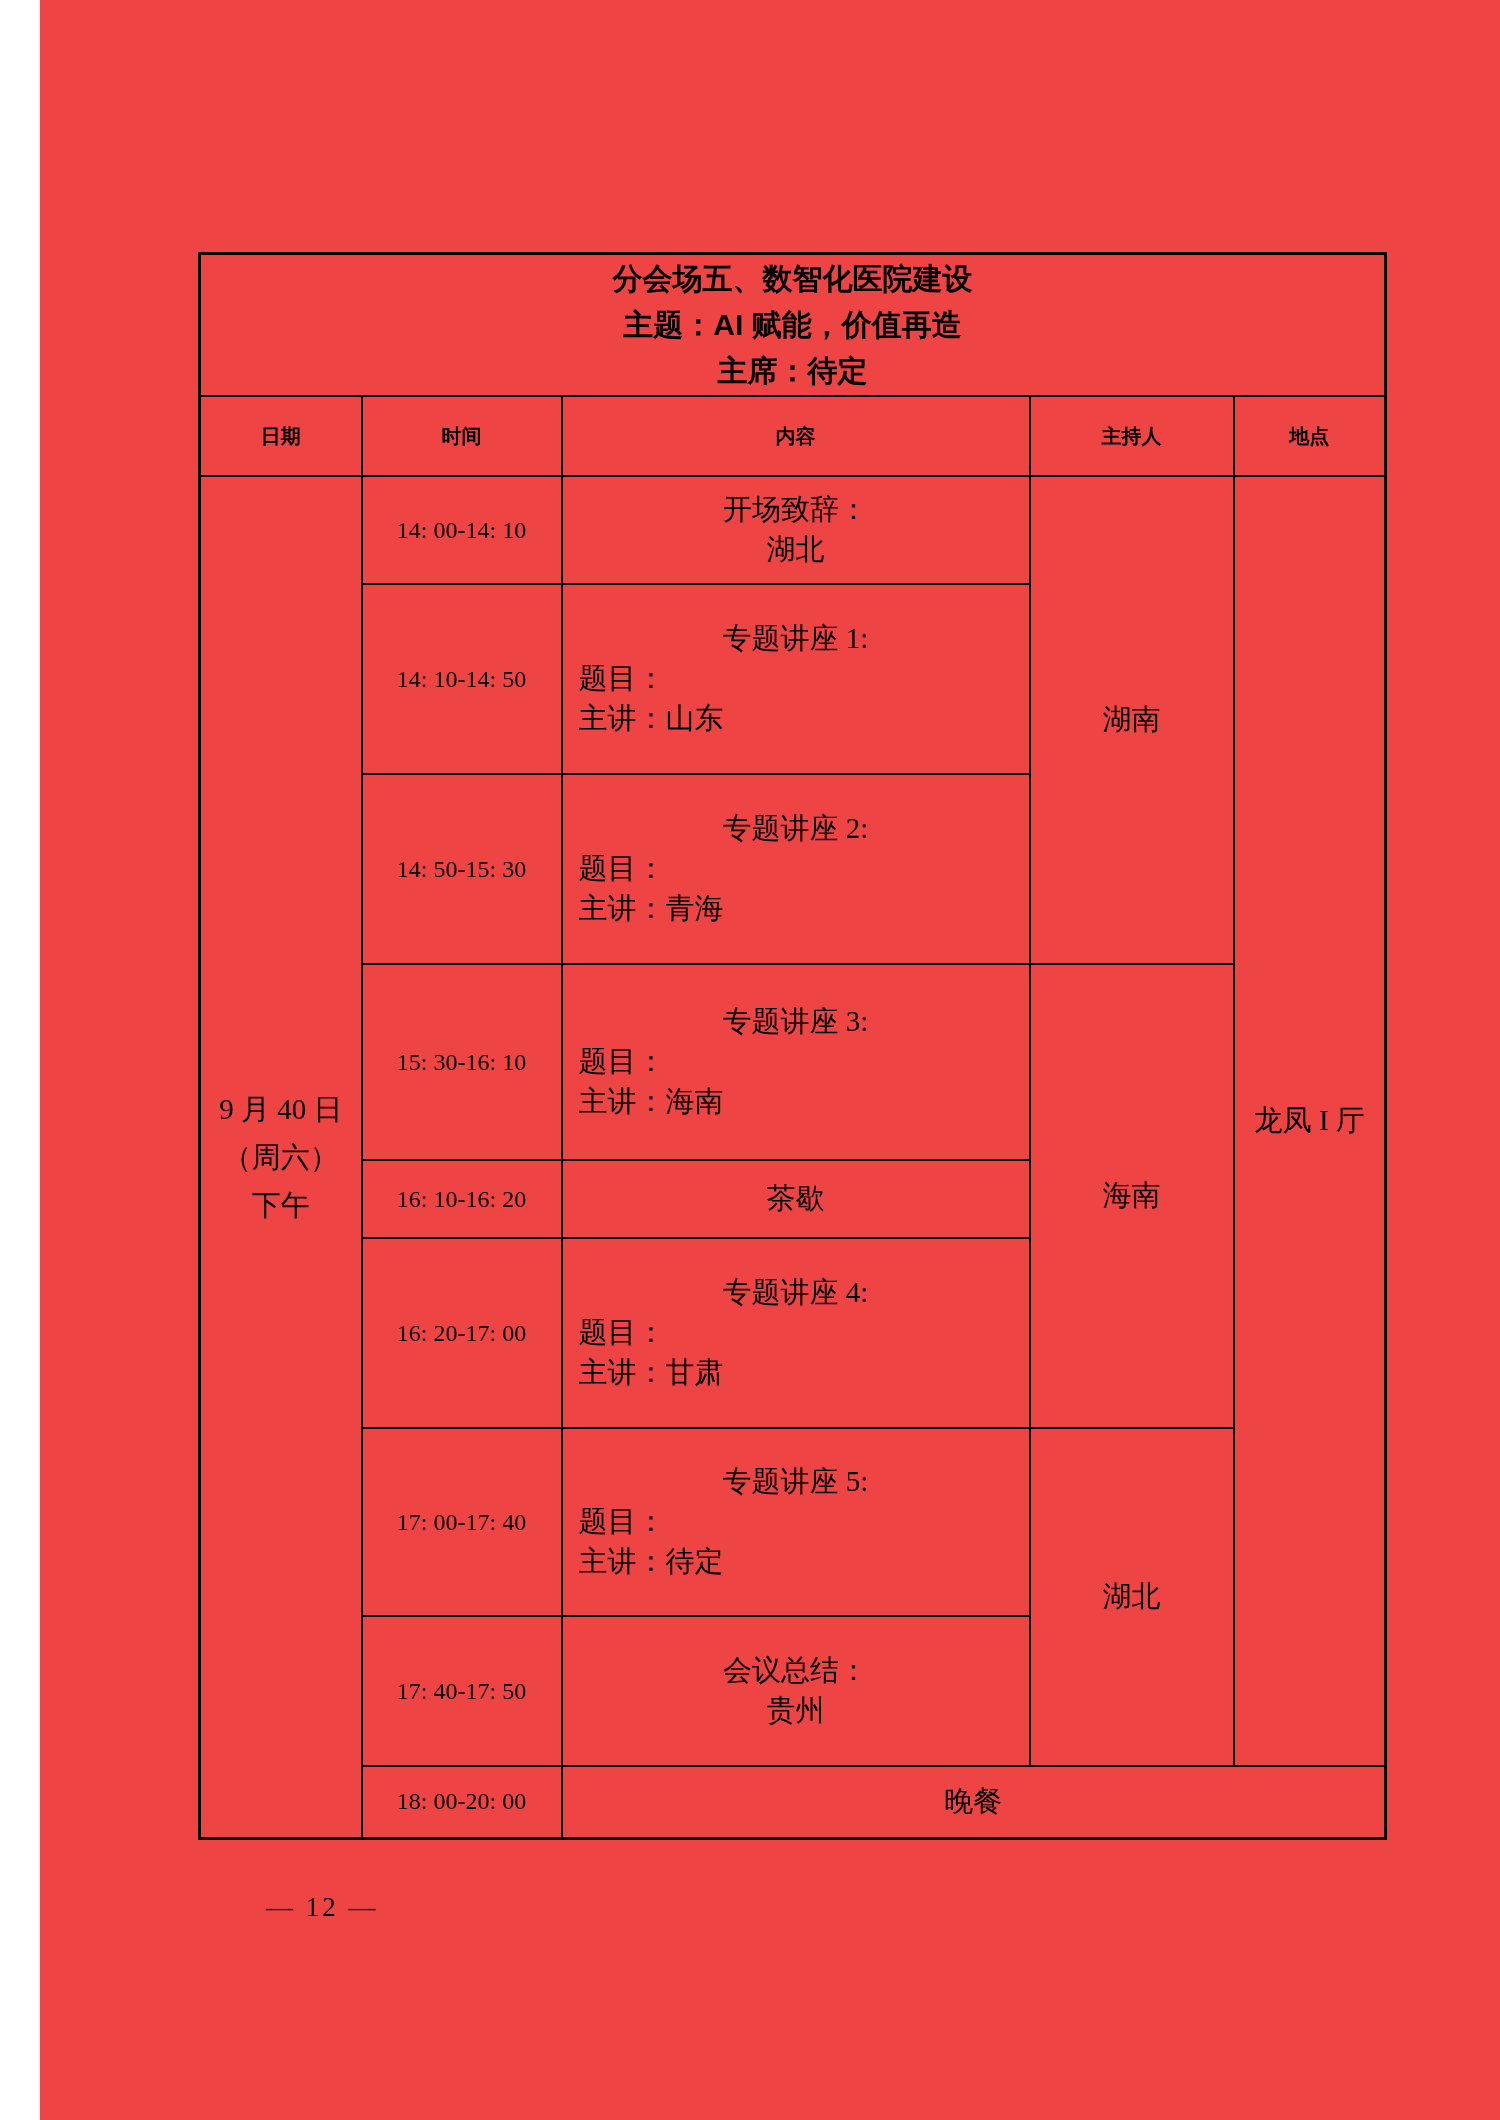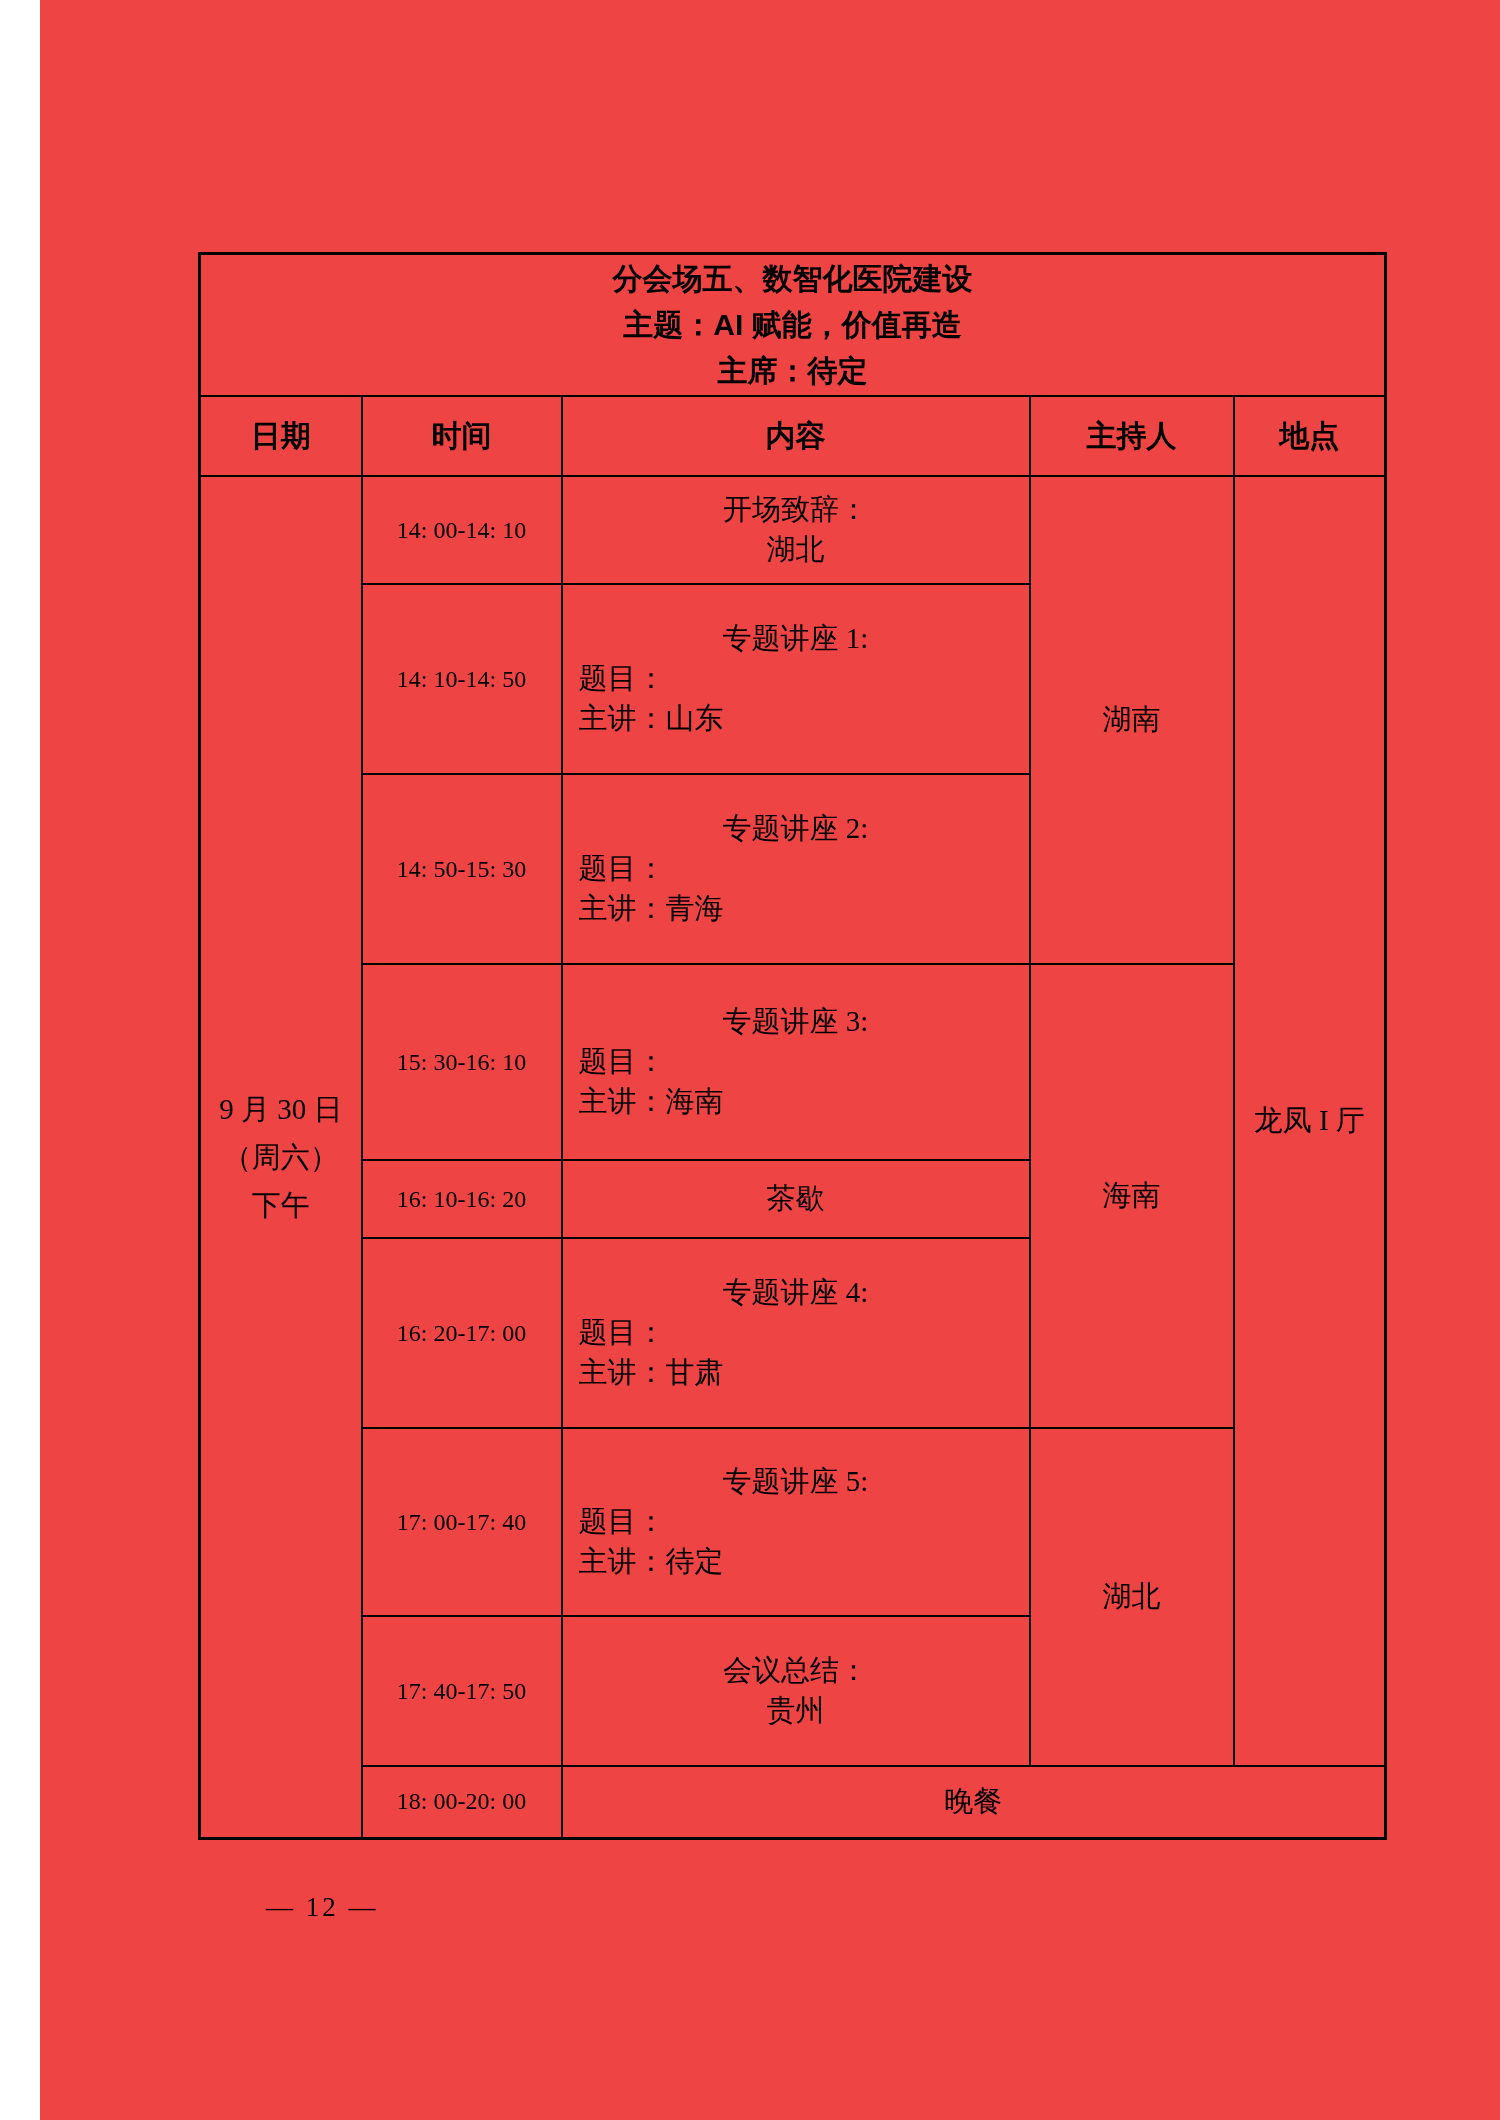--- a/index.html
+++ b/index.html
@@ -28,21 +28,21 @@
     height:140px;text-align:center;
     font-family:"Liberation Sans","DejaVu Sans",sans-serif;
     font-weight:bold;font-size:30px;
   }
   .title-cell .tline{line-height:46px;}
 
   
   .hdr th{
     height:78px;text-align:center;
     font-family:"Liberation Sans","DejaVu Sans",sans-serif;
-    font-weight:bold;font-size:30px;
+    font-weight:bold;font-size:20px;
   }
 
   
   .time-cell{
     text-align:center;font-size:24px;white-space:nowrap;
   }
   .content-cell{height:100%;}
   .content-flex{
     display:flex;flex-direction:column;justify-content:space-evenly;
     height:100%;font-size:29px;
@@ -101,21 +101,21 @@
       <tr class="hdr">
         <th>日期</th>
         <th>时间</th>
         <th>内容</th>
         <th>主持人</th>
         <th>地点</th>
       </tr>
 
       <tr class="rh1">
         <td class="date-cell" rowspan="9">
-          <div class="dline">9 月 30 日</div>
+          <div class="dline">9 月 40 日</div>
           <div class="dline">（周六）</div>
           <div class="dline">下午</div>
         </td>
         <td class="time-cell">14: 00-14: 10</td>
         <td class="content-cell">
           <div class="content-flex">
             <div class="c-center">开场致辞：</div>
             <div class="c-center">湖北</div>
           </div>
         </td>

